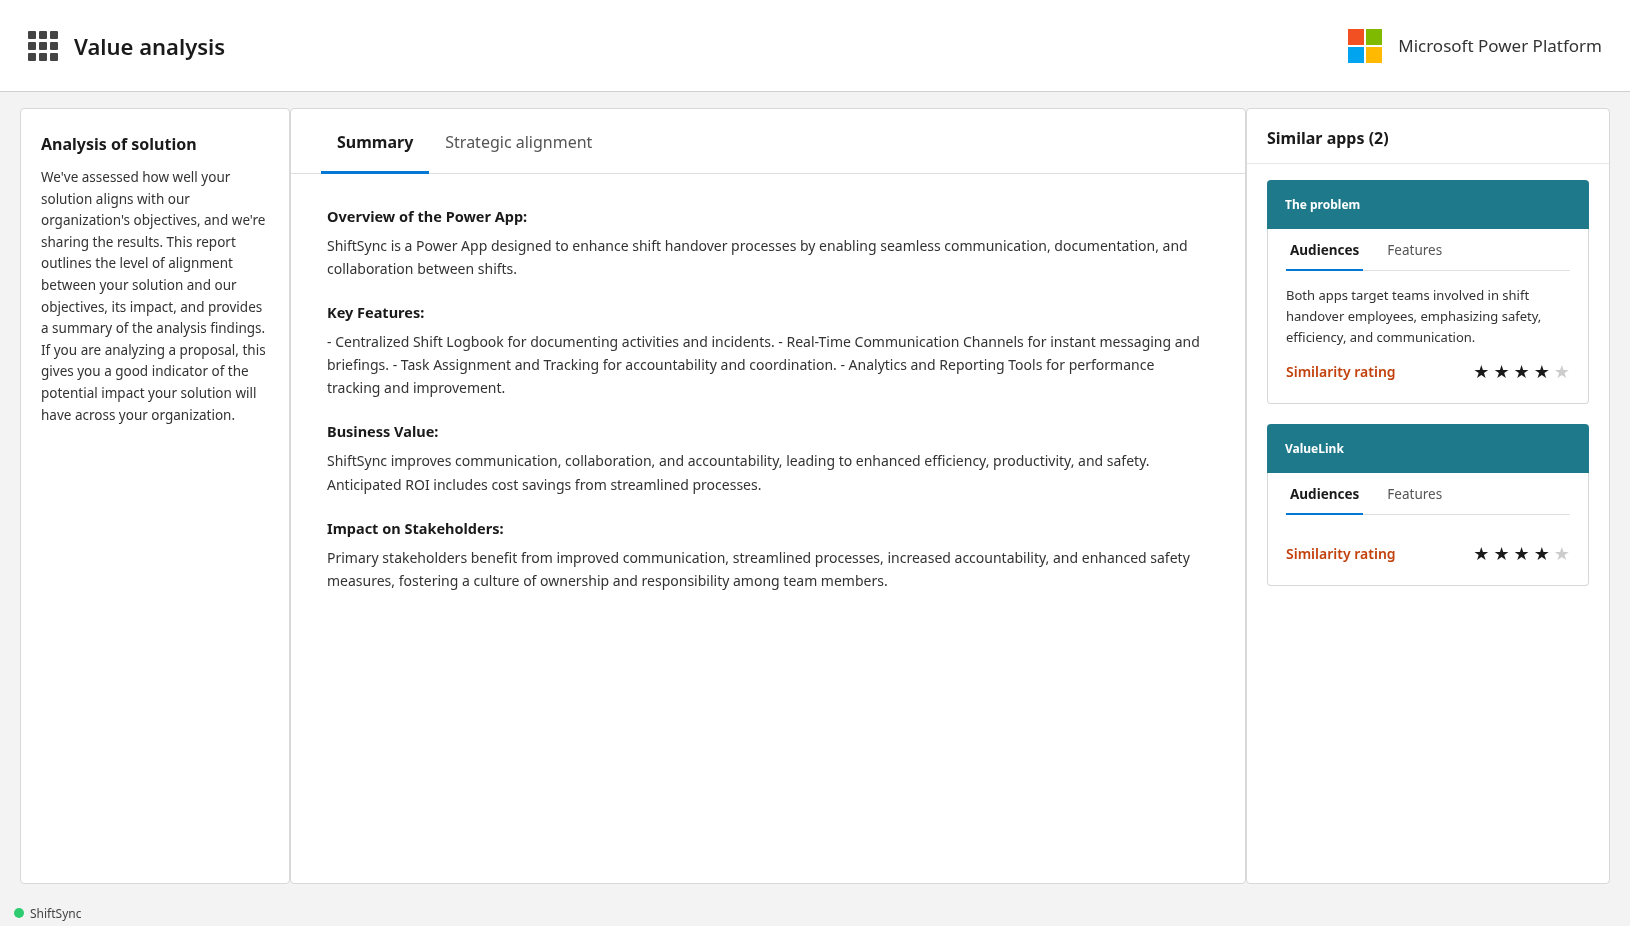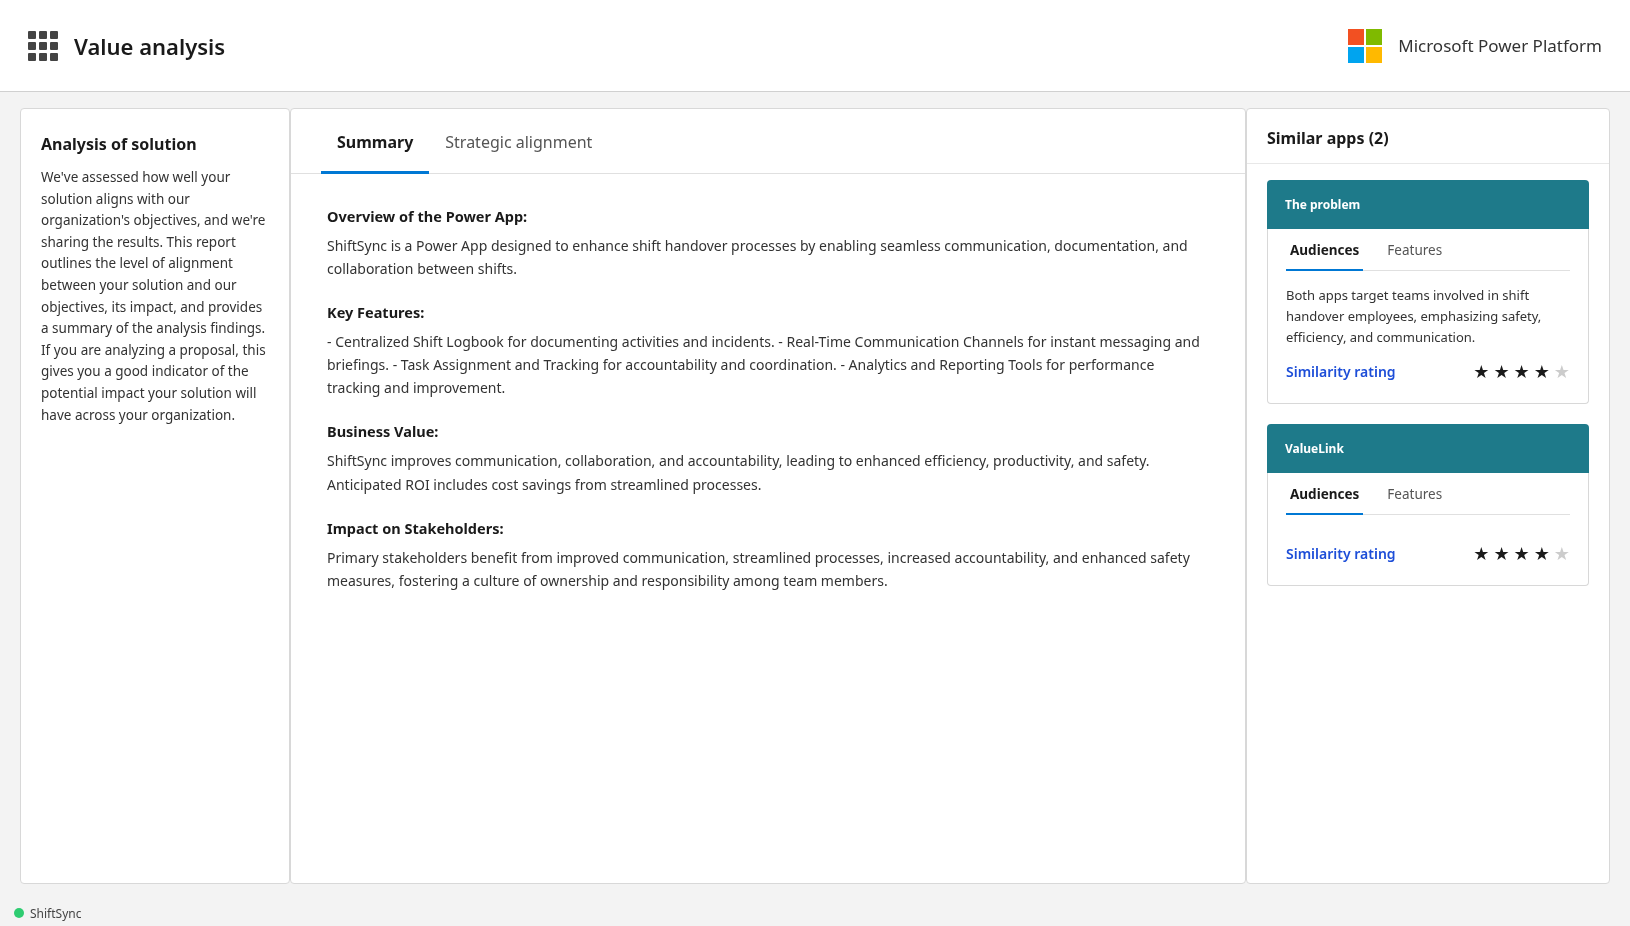--- a/index.html
+++ b/index.html
@@ -222,21 +222,21 @@
       line-height: 1.6;
     }
     .similarity-row {
       display: flex;
       align-items: center;
       justify-content: space-between;
       padding: 12px 0 4px;
     }
     .similarity-label {
       font-size: 14px;
-      color: #1d4ed8;
+      color: #c2410c;
       font-weight: 600;
     }
     .stars {
       display: flex;
       gap: 4px;
     }
     .star {
       color: #1a1a1a;
       font-size: 18px;
     }

